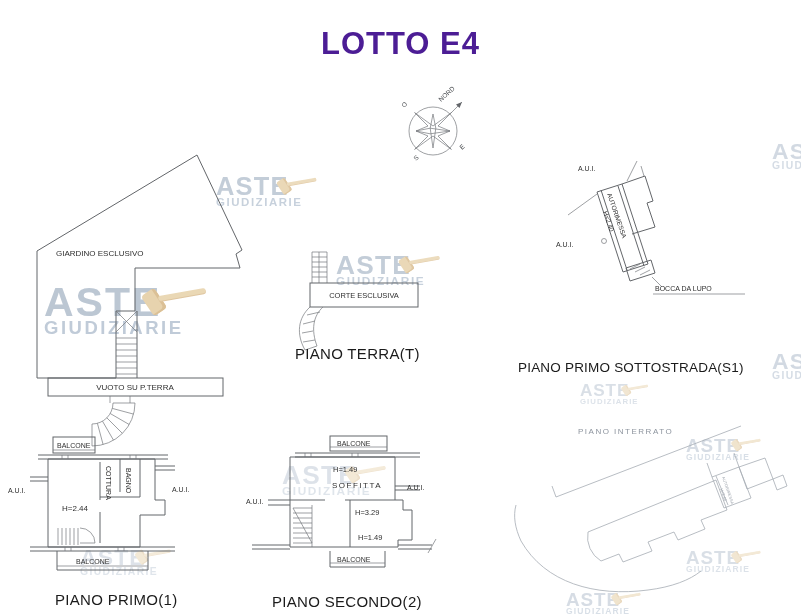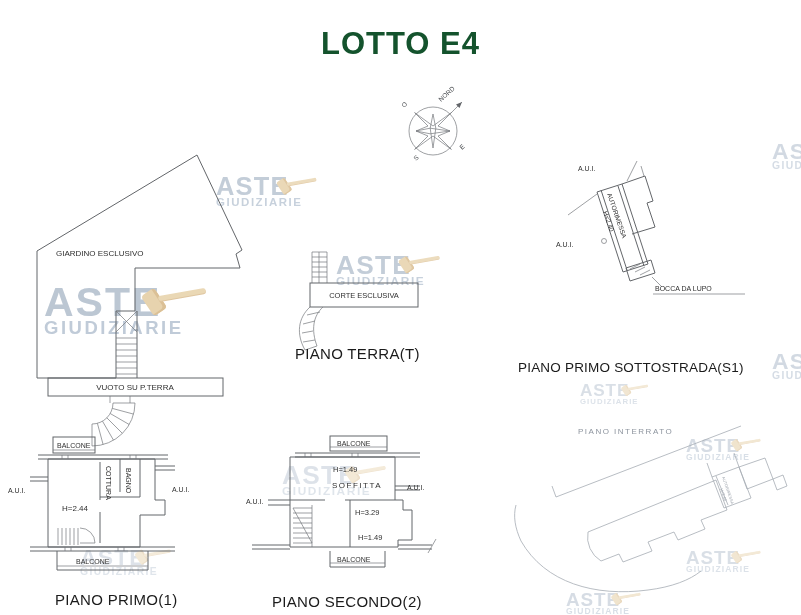--- a/index.html
+++ b/index.html
@@ -2,21 +2,21 @@
 <html><head>
 <meta charset="utf-8">
 <style>
   html,body{margin:0;padding:0;background:#ffffff;}
   .page{
     position:relative;width:801px;height:615px;background:#ffffff;
     overflow:hidden;font-family:"Liberation Sans",sans-serif;
   }
   .title{
     position:absolute;left:0;right:0;top:26px;text-align:center;
-    font-size:31px;font-weight:bold;letter-spacing:1px;color:#14532d;
+    font-size:31px;font-weight:bold;letter-spacing:1px;color:#4c1d95;
   }
   
   .wm{position:absolute;transform-origin:top left;pointer-events:none;width:180px;}
   .wm-row{position:relative;height:42px;}
   .wm-aste{
     font-size:41px;font-weight:bold;letter-spacing:2px;color:#b5c1cf;line-height:40px;
   }
   .wm-giud{
     font-size:18.5px;font-weight:bold;letter-spacing:2.5px;color:#bac6d4;line-height:16px;margin-top:-4px;
   }

